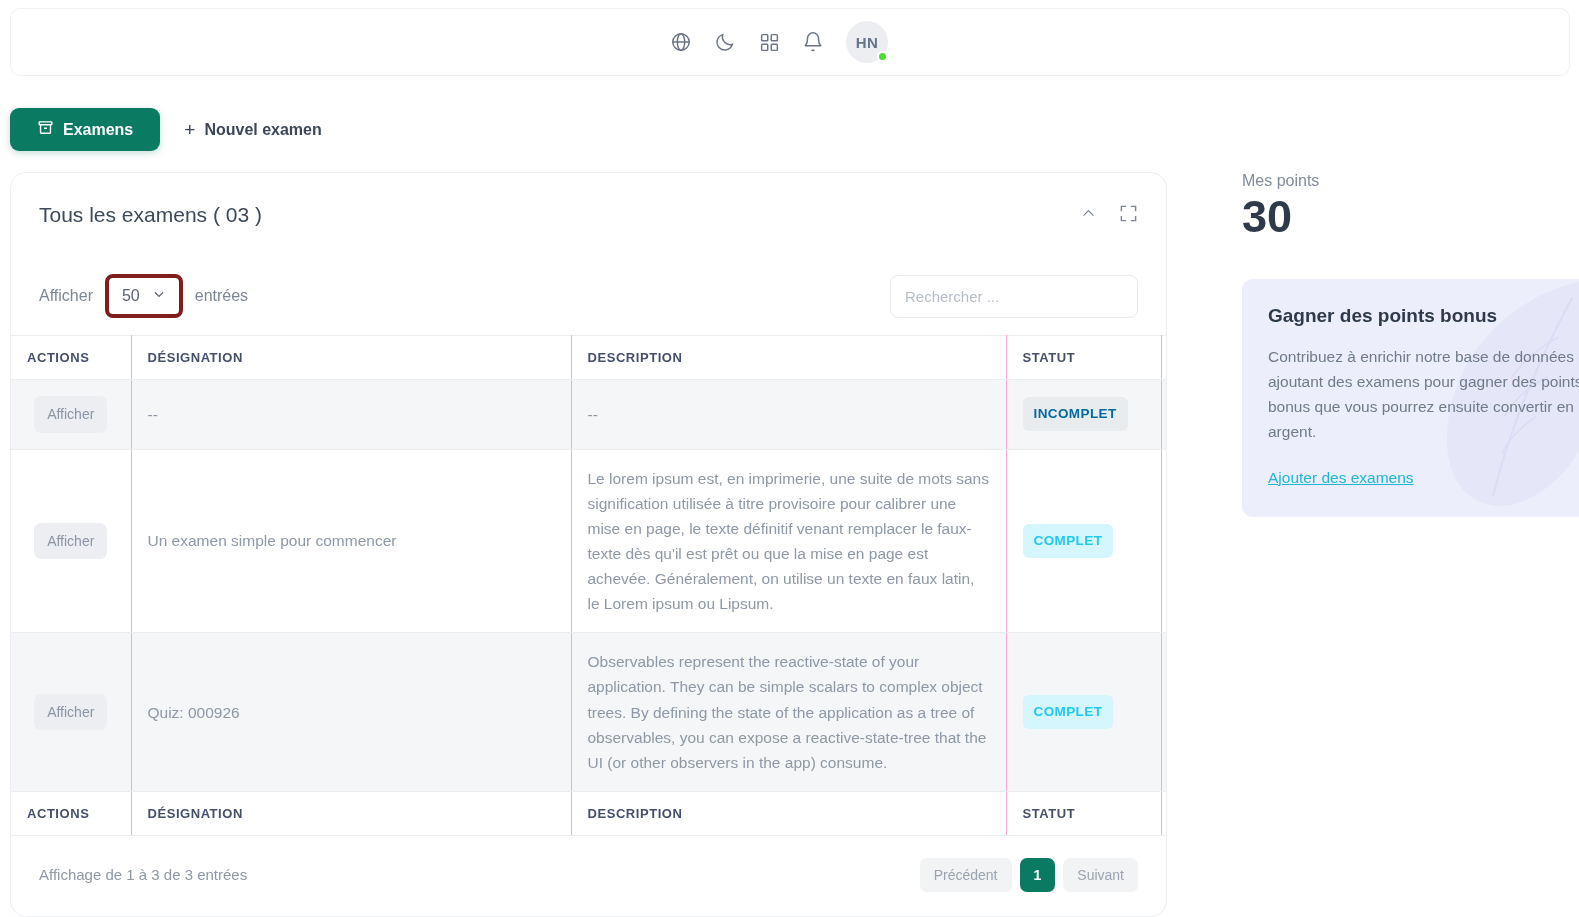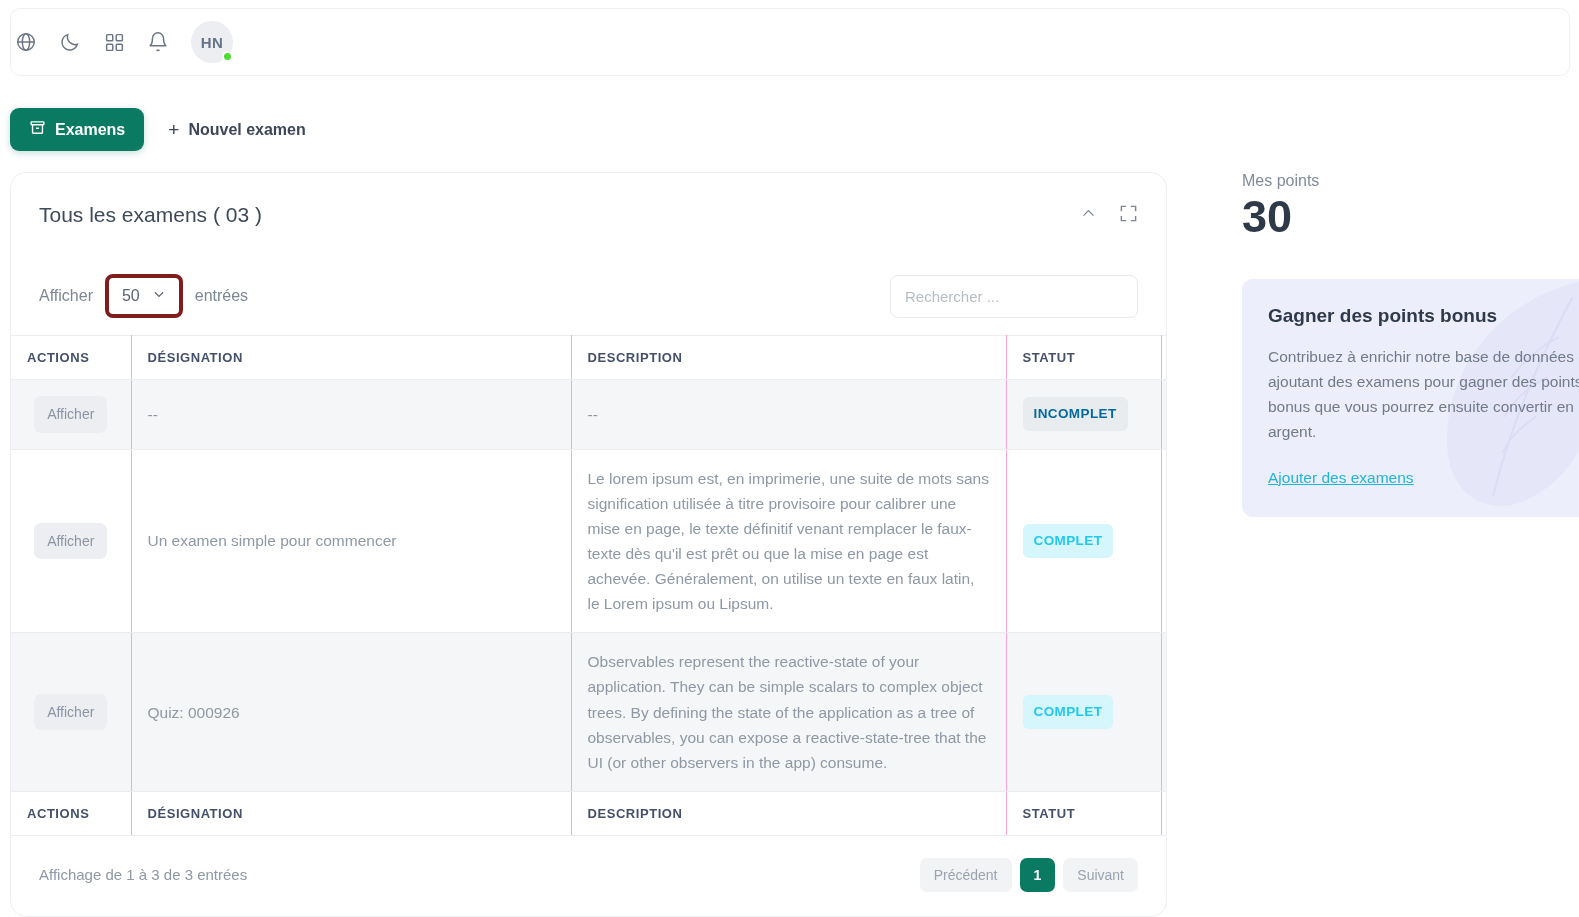--- a/index.html
+++ b/index.html
@@ -17,21 +17,21 @@
     overflow: hidden;
   }
 
   
   .topbar {
     position: absolute; left: 10px; top: 8px;
     width: 1560px; height: 68px;
     background: #ffffff;
     border: 1px solid #eef0f3;
     border-radius: 10px;
-    display: flex; align-items: center; justify-content: flex-start;
+    display: flex; align-items: center; justify-content: center;
     padding-right: 26px;
     gap: 14px;
   }
   .icon-btn {
     width: 30px; height: 30px;
     display: flex; align-items: center; justify-content: center;
     color: #6b7585;
     cursor: pointer;
   }
   .avatar-wrap { position: relative; width: 42px; height: 42px; margin-left: 4px; }
@@ -51,21 +51,21 @@
   
   .tabrow {
     position: absolute; left: 10px; top: 108px;
     display: flex; align-items: center; gap: 18px;
   }
   .tab-primary {
     display: flex; align-items: center; gap: 9px;
     background: #0b7a63;
     color: #ffffff;
     font-size: 16px; font-weight: 700;
-    padding: 11px 19px;
+    padding: 11px 27px;
     border-radius: 9px;
     box-shadow: 0 2px 7px rgba(11,122,99,.25);
     cursor: pointer;
   }
   .tab-link {
     display: flex; align-items: center; gap: 9px;
     color: #3d4757; font-size: 16px; font-weight: 600;
     padding: 8px 6px; cursor: pointer;
   }
   .plus-glyph { font-size: 19px; font-weight: 400; color: #3d4757; line-height: 1; }

